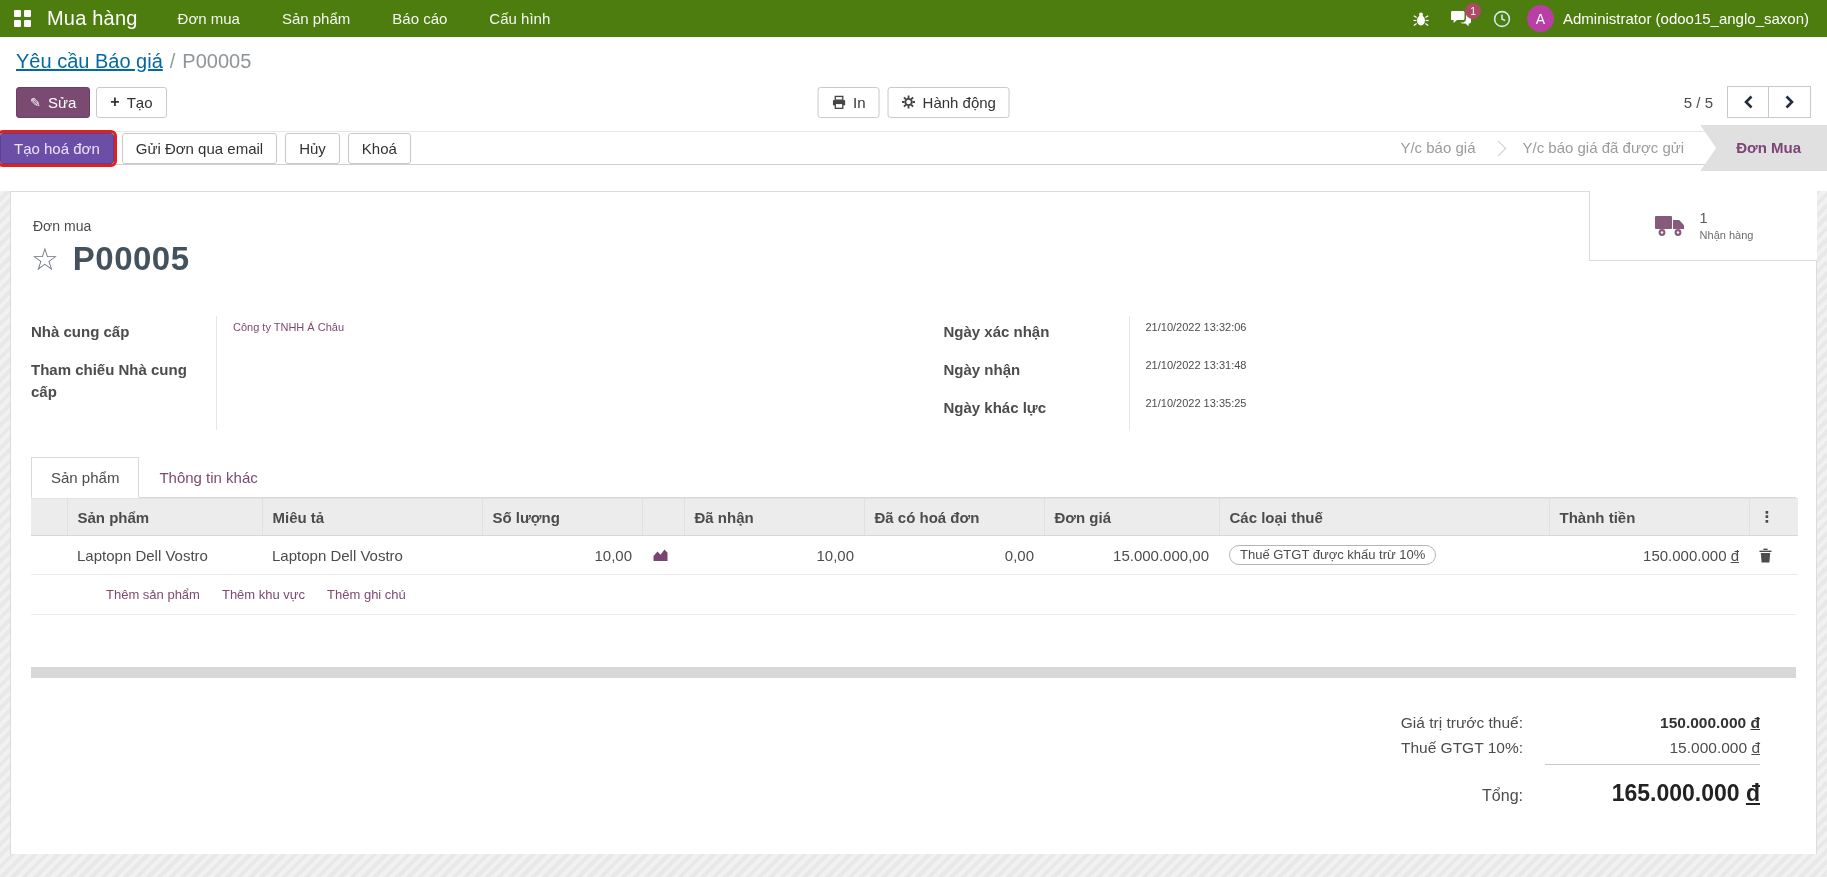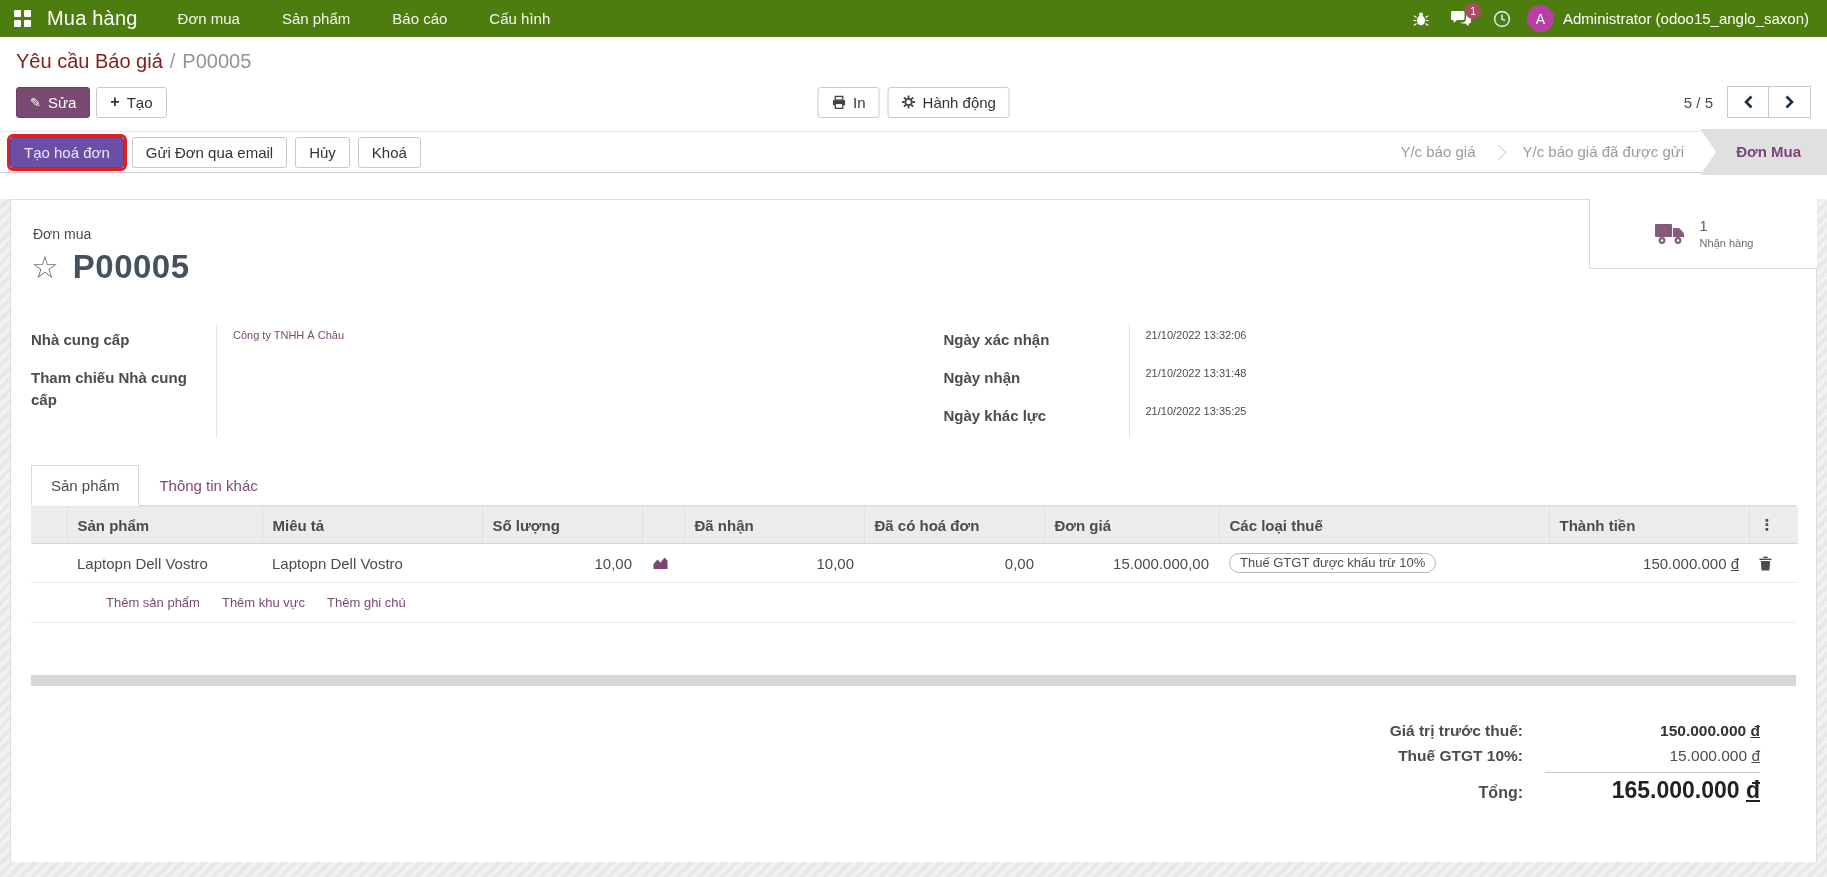--- a/index.html
+++ b/index.html
@@ -17,38 +17,38 @@
   .top-icons { display:flex; align-items:center; gap:22px; margin-right:16px; }
   .top-icon { position:relative; display:flex; align-items:center; cursor:pointer; }
   .badge { position:absolute; top:-7px; right:-10px; background:#ad4b66; color:#fff; font-size:10.5px; line-height:1; padding:2.5px 5px; border-radius:8px; }
   .user-zone { display:flex; align-items:center; gap:9px; cursor:pointer; }
   .avatar { width:27px; height:27px; border-radius:50%; background:#ba3fa5; color:#fff; font-size:14px; display:flex; align-items:center; justify-content:center; }
   .user-name { font-size:15px; }
 
   
   .control-panel { background:#fff; padding:13px 16px 0 16px; }
   .breadcrumb { font-size:20px; }
-  .breadcrumb .parent { color:#7f1d1d; cursor:pointer; }
+  .breadcrumb .parent { color:#0369a1; cursor:pointer;text-decoration:underline; }
   .breadcrumb .sep { color:#999; margin:0 7px; }
   .breadcrumb .current { color:#8f9499; }
   .cp-row { display:flex; align-items:center; margin-top:13px; padding-bottom:13px; position:relative; }
   .btn { font-family:"Liberation Sans",sans-serif; font-size:15px; padding:6px 13px; border:1px solid #c9c9c9; background:#fff; color:#333; border-radius:3px; cursor:pointer; display:inline-flex; align-items:center; gap:7px; }
   .btn-primary { background:#7b4a72; border-color:#6d4065; color:#fff; }
   .cp-left { display:flex; gap:6px; }
   .cp-center { position:absolute; left:50%; transform:translateX(-50%); display:flex; gap:8px; }
   .cp-right { margin-left:auto; display:flex; align-items:center; gap:14px; }
   .pager-count { font-size:15px; color:#4c4c4c; }
   .pager-btns { display:flex; }
   .pager-btn { width:42px; height:32px; background:#fff; border:1px solid #c9c9c9; display:flex; align-items:center; justify-content:center; cursor:pointer; }
   .pager-btn + .pager-btn { border-left:none; }
   .pencil { font-family:"DejaVu Sans",sans-serif; font-size:13px; }
   .plus-glyph { font-weight:bold; font-size:16px; line-height:1; }
 
   
-  .statusbar { height:42px; background:#fff; border-top:1px solid #e7e7e7; border-bottom:1px solid #cfcfcf; display:flex; align-items:center; padding-left:10px; }
+  .statusbar { height:34px; background:#fff; border-top:1px solid #e7e7e7; border-bottom:1px solid #cfcfcf; display:flex; align-items:center; }
   .sb-buttons { display:flex; gap:8px; align-items:center; }
   .btn-invoice { background:#6b4ea5; border-color:#5d3f96; color:#ece3ff; outline:3px solid #e0201e; outline-offset:0; }
   .stages { margin-left:auto; display:flex; align-items:center; height:100%; }
   .stage { color:#9b9b9b; font-size:15px; padding:0 16px; line-height:46px; white-space:nowrap; cursor:pointer; }
   .stage-sep { width:11px; height:11px; border-top:1px solid #cccccc; border-right:1px solid #cccccc; transform:rotate(45deg); margin:0 2px; }
   .stage-active { background:#e0e0e0; color:#7c4576; font-weight:bold; padding:0 26px 0 36px; clip-path:polygon(0 0,100% 0,100% 100%,0 100%,16px 50%); cursor:default; }
 
   
   .content { position:relative; height:689px; background:repeating-linear-gradient(135deg,#f1f1f1 0px,#f1f1f1 4px,#e8e8e8 4px,#e8e8e8 8px); }
   .stat-button { position:absolute; top:0; right:10px; width:228px; height:70px; background:#fff; border-left:1px solid #dcdcdc; border-bottom:1px solid #dcdcdc; display:flex; align-items:center; justify-content:center; gap:14px; z-index:2; cursor:pointer; }
@@ -91,25 +91,25 @@
   .tax-pill { display:inline-block; border:1px solid #b5b5b5; border-radius:12px; padding:1px 10px 2px 10px; font-size:13px; color:#4c4c4c; background:#fff; }
   .kebab { font-family:"DejaVu Sans",sans-serif; font-size:16px; font-weight:bold; text-align:center; color:#4c4c4c; cursor:pointer; }
   .cur { text-decoration:underline; }
   .row-links { display:flex; gap:22px; padding:12px 10px 12px 75px; border-bottom:1px solid #ebebeb; }
   .row-link { color:#7c4b72; font-size:13px; cursor:pointer; }
 
   .hscroll-bar { height:11px; background:#d8d8d8; margin-top:52px; }
 
   
   .totals { margin-top:36px; margin-left:auto; margin-right:36px; width:430px; display:grid; grid-template-columns:1fr 215px; row-gap:7px; align-items:baseline; }
-  .t-label { text-align:right; font-weight:bold; font-size:15.5px; color:#4c4c4c; padding-right:22px; }
+  .t-label { text-align:right; font-weight:normal; font-size:15.5px; color:#4c4c4c; padding-right:22px; }
   .t-value { text-align:right; font-size:15.5px; color:#4c4c4c; }
   .t-value.bold { font-weight:bold; color:#333; }
   .t-total-label { font-size:16px; }
-  .t-total-value { font-size:23px; font-weight:bold; color:#222; border-top:1px solid #c9c9c9; padding-top:4px; }
+  .t-total-value { font-size:23px; font-weight:bold; color:#222; border-top:1px solid #c9c9c9; padding-top:15px; }
   svg { display:block; }
 </style>
 </head>
 <body>
 
 <div class="topbar">
   <div class="apps-grid">
       <span></span>
       <span></span>
       <span></span>

